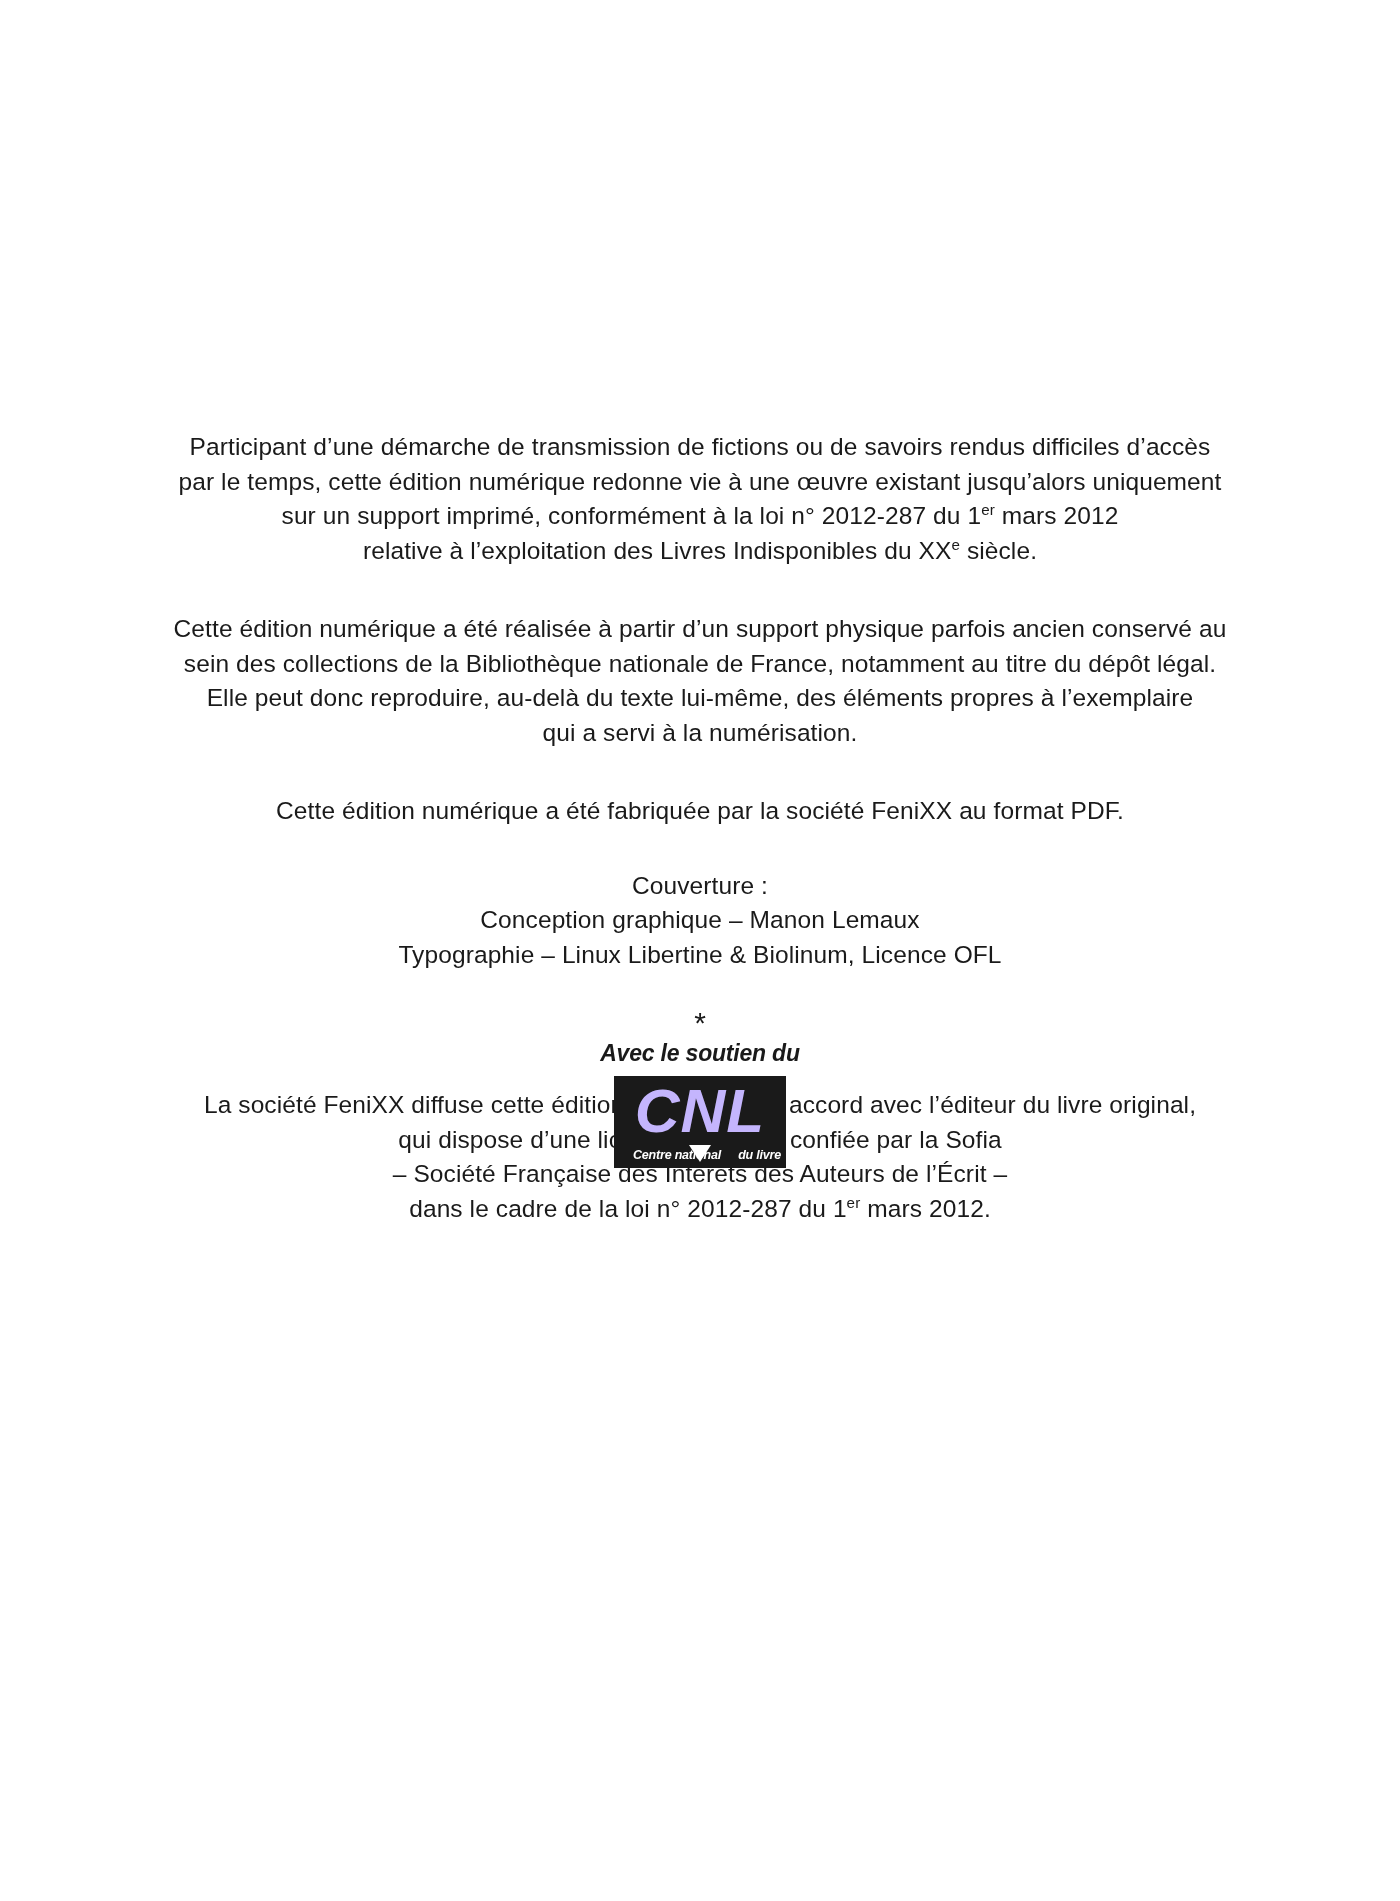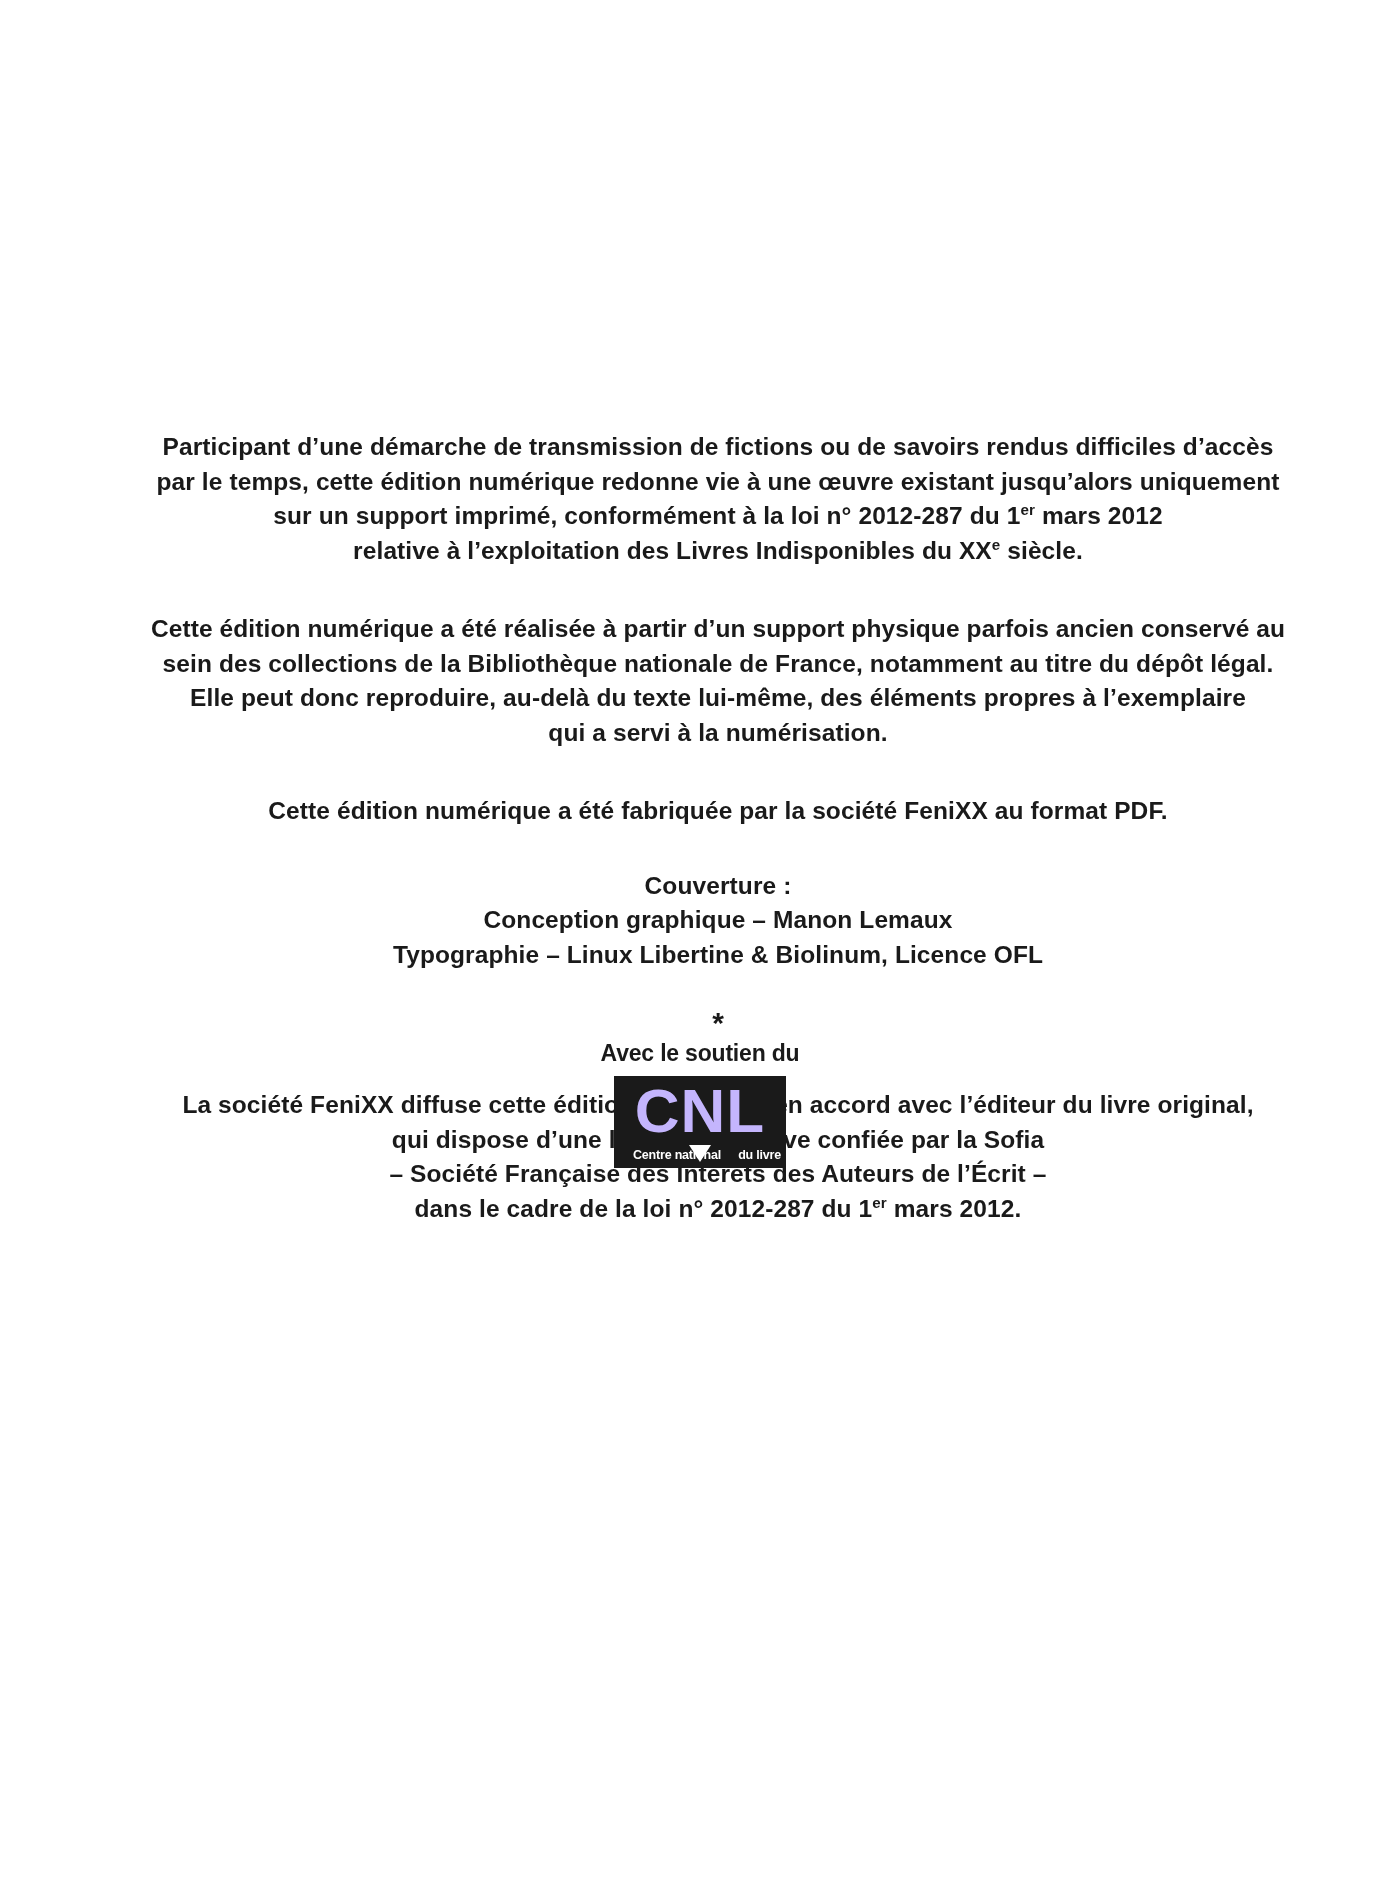--- a/index.html
+++ b/index.html
@@ -17,25 +17,24 @@
   }
   .page {
     width: 1400px;
     height: 1901px;
     background: #ffffff;
     position: relative;
     box-sizing: border-box;
   }
   .content {
     position: absolute;
-    left: 148px;
+    left: 130px;
     top: 430px;
     width: 1140px;
     text-align: center;
-    font-weight: bold;
   }
   .para {
     font-size: 24.5px;
     line-height: 1.41;
     text-align: center;
     margin: 0 0 34px 0;
     letter-spacing: 0.1px;
   }
   .para .line {
     display: block;
@@ -56,20 +55,21 @@
     vertical-align: super;
     line-height: 0;
     text-align: right;
   }
   .logo-wrap {
     position: absolute;
     left: 0;
     right: 0;
     top: 1040px;
     text-align: center;
+    font-style: italic;
   }
   .logo-caption {
     font-size: 23px;
     font-weight: bold;
     letter-spacing: -0.2px;
     margin-bottom: 9px;
     color: #1a1a1a;
   }
   .cnl-logo {
     display: inline-block;

